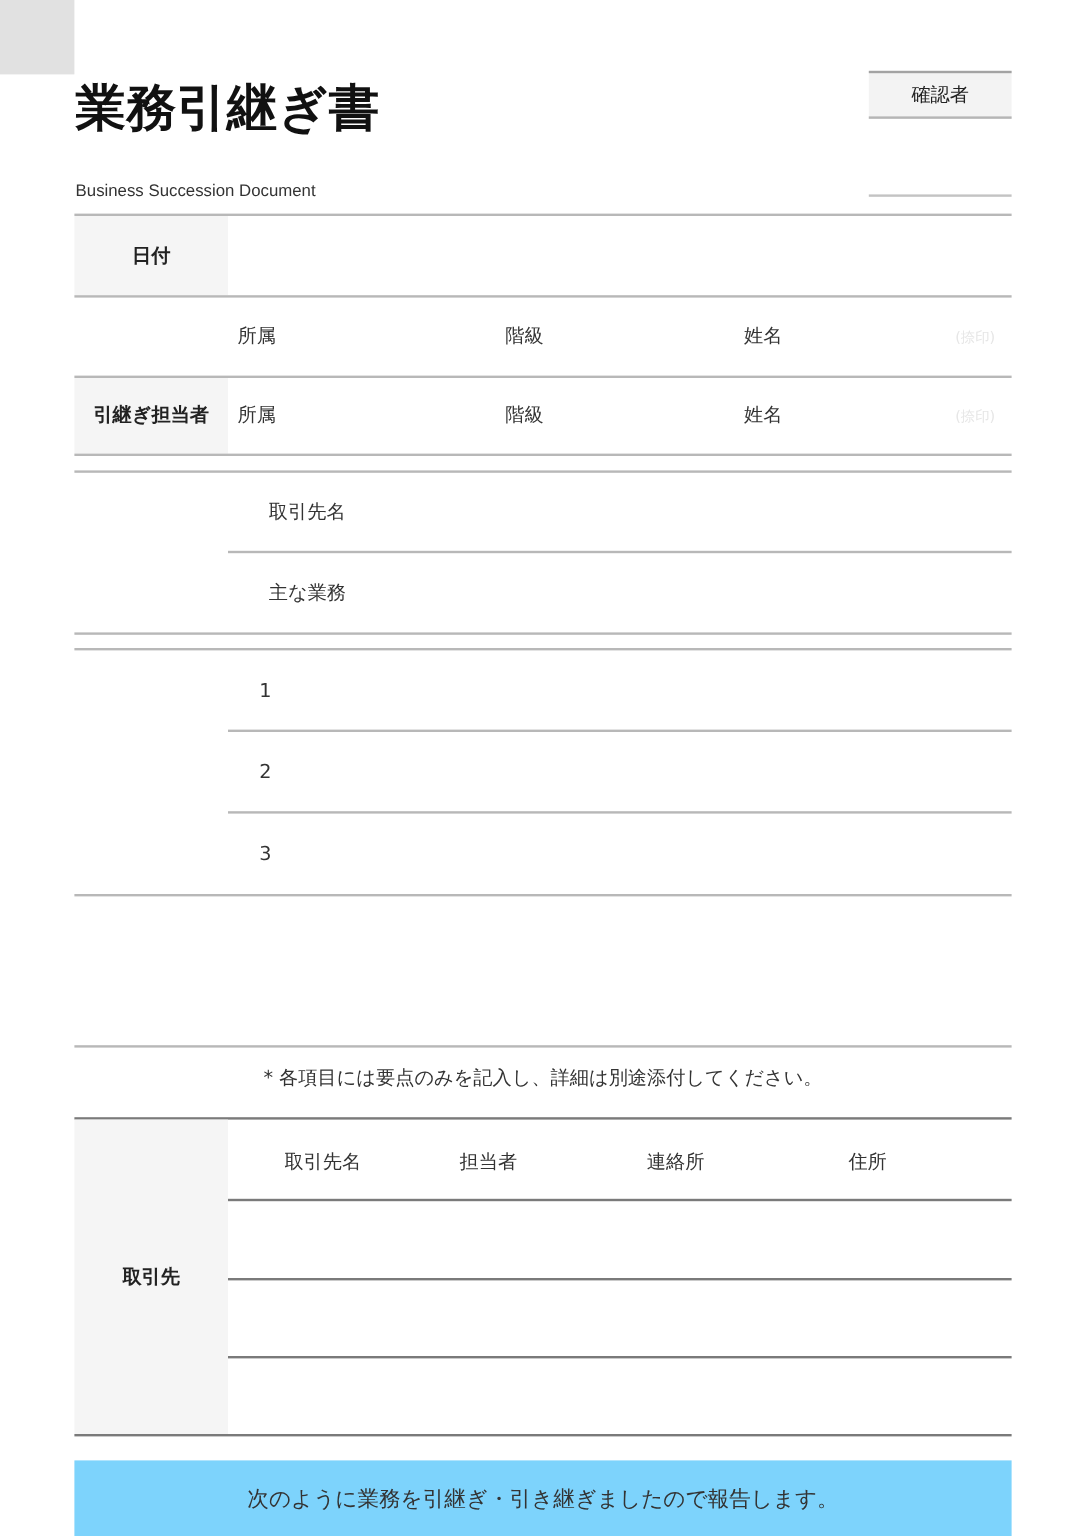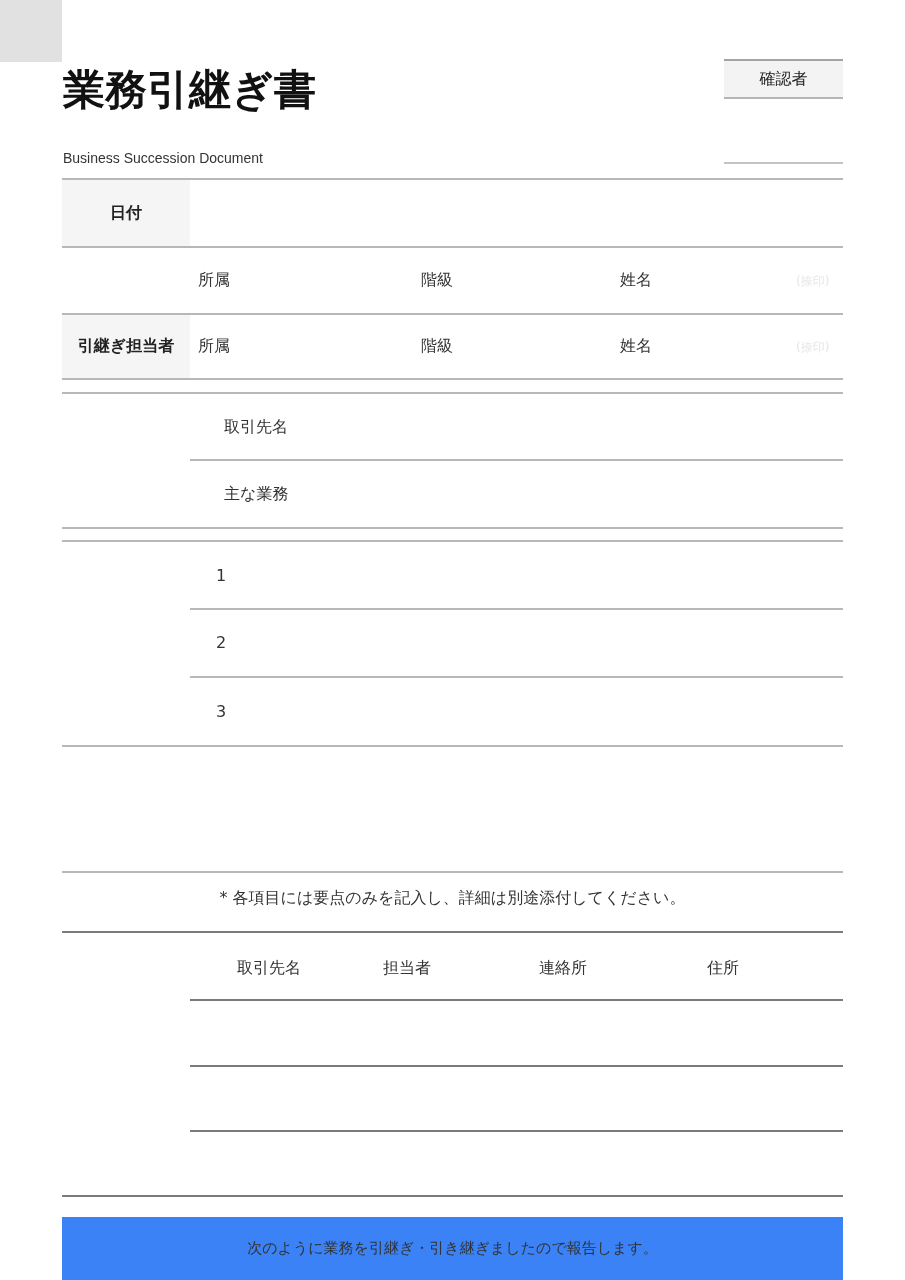--- a/index.html
+++ b/index.html
@@ -17,21 +17,21 @@
     .table { position: absolute; left: 62px; width: 781px; }
     .hr { position: absolute; left: 0; width: 781px; height: 2px; background: #b8b8b8; }
     .hr.dark { background: #7a7a7a; }
     .hr.sub { left: 128px; width: 653px; }
     .label-col { position: absolute; left: 0; width: 128px; background: #f5f5f5; display: flex; align-items: center; justify-content: center; font-size: 16px; font-weight: bold; color: #222; }
     .cell-text { position: absolute; font-size: 16px; color: #333; }
     .seal { position: absolute; font-size: 12px; color: #e6e6e6; }
 
     .note { position: absolute; left: 62px; top: 888px; width: 781px; text-align: center; font-size: 16px; color: #333; }
 
-    .report-box { position: absolute; left: 62px; top: 1217px; width: 781px; height: 63px; background: #3b82f6; display: flex; align-items: center; justify-content: center; font-size: 15px; color: #333; }
+    .report-box { position: absolute; left: 62px; top: 1217px; width: 781px; height: 63px; background: #7dd3fc; display: flex; align-items: center; justify-content: center; font-size: 18px; color: #333; }
   </style>
 </head>
 <body>
 
 <div class="corner-box"></div>
 
 <h1 class="title">業務引継ぎ書</h1>
 <div class="subtitle">Business Succession Document</div>
 
 <div class="confirm-box">確認者</div>
@@ -76,20 +76,21 @@
   <div class="hr" style="top:205px;"></div>
 
   <div style="position:absolute; left:128px; top:207px; width:653px; height:124px;"></div>
   <div class="hr" style="top:331px;"></div>
 </div>
 
 <div class="note">* 各項目には要点のみを記入し、詳細は別途添付してください。</div>
 
 <div class="table" style="top:931px; height:268px;">
   <div class="hr dark" style="top:0;"></div>
+  <div class="label-col" style="top:2px; height:262px;">取引先</div>
   <div class="cell-text" style="left:175px; top:27px;">取引先名</div>
   <div class="cell-text" style="left:321px; top:27px;">担当者</div>
   <div class="cell-text" style="left:447px; top:27px;margin-left:30px;">連絡所</div>
   <div class="cell-text" style="left:645px; top:27px;">住所</div>
   <div class="hr sub dark" style="top:68px;"></div>
   <div style="position:absolute; left:128px; top:70px; width:653px; height:64px;"></div>
   <div class="hr sub dark" style="top:134px;"></div>
   <div style="position:absolute; left:128px; top:136px; width:653px; height:63px;"></div>
   <div class="hr sub dark" style="top:199px;"></div>
   <div style="position:absolute; left:128px; top:201px; width:653px; height:63px;"></div>

